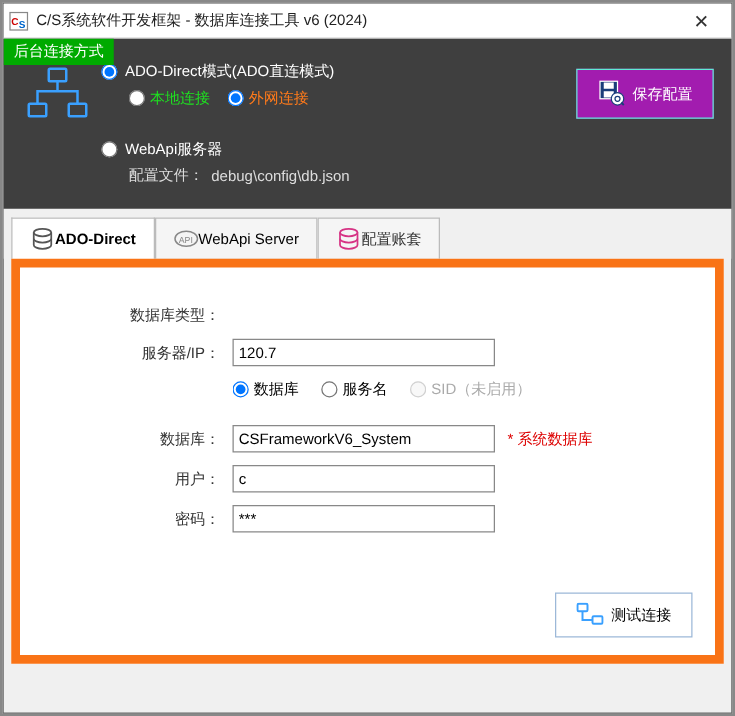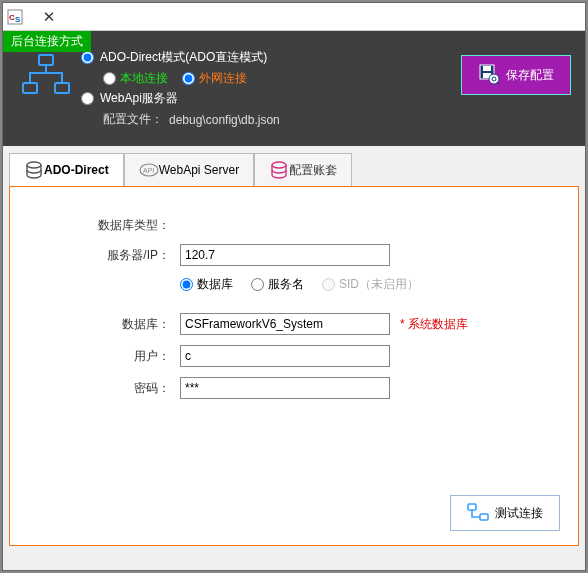--- a/index.html
+++ b/index.html
@@ -9,35 +9,35 @@
   .titlebar .icon { width: 16px; height: 16px; margin-right: 6px; display:flex; align-items:center; justify-content:center; }
   .titlebar .title { flex: 1; font-size: 12px; color: #222; }
   .titlebar .close { width: 40px; height: 100%; display: flex; align-items: center; justify-content: center; font-size: 15px; color: #333; cursor: pointer; }
 
   .connmode-section { background: #3f3f3f; padding: 8px 8px 14px 8px; position: relative; }
   .badge { position: absolute; top: 0; left: 0; background: #0a0; color: #fff; padding: 2px 8px; font-size: 12px; }
   .connmode-inner { display: flex; align-items: flex-start; padding-top: 10px; }
   .net-icon { width: 70px; display:flex; align-items:center; justify-content:center; padding-top:4px; }
   .radio-block { flex: 1; color: #fff; }
   .radio-row { margin-bottom: 4px; display:flex; align-items:center; gap:6px; }
-  .sub-row { padding-left: 22px; display: flex; gap: 14px; align-items:center; margin-bottom:3px; }
+  .sub-row { padding-left: 22px; display: flex; gap: 14px; align-items:center; margin-bottom:24px; }
   .sub-radio { display:flex; align-items:center; gap:4px; }
   .green { color: #1ee020; }
   .orange { color: #ff7a1a; }
   .gray-on-dark { color: #ddd; }
   .save-btn { width: 110px; height: 40px; background: #a21caf; border: 1px solid #5eead4; color: #fff; display:flex; align-items:center; justify-content:center; gap:6px; cursor:pointer; margin-right:6px; margin-top:6px;}
 
   .tabs { display:flex; align-items:stretch; padding: 6px 6px 0 6px; background:#f0f0f0; }
   .tab { display:flex; align-items:center; gap:0; padding:6px 14px; border:1px solid #bbb; background:#f5f5f5; cursor:pointer; position:relative; top:1px; }
   .tab.active { background:#fff; border-bottom:1px solid #fff; font-weight:bold; }
   .tab .tab-icon { width:20px; height:20px; display:flex; align-items:center; justify-content:center; }
   .tab.pink .tab-icon svg path, .tab.pink .tab-icon svg rect, .tab.pink .tab-icon svg circle { stroke:#d63384; }
   .tab.pink span { color:#333; }
 
-  .form-panel { margin:0 6px 6px 6px; background:#fff; border:1px solid #f97316; height: 360px; padding: 30px 20px 12px 20px; position:relative; }
+  .form-panel { margin:0 6px 6px 6px; background:#fff; border:7px solid #f97316; height: 324px; padding: 30px 20px 12px 20px; position:relative; }
   .form-row { display:flex; align-items:center; margin-bottom:10px; }
   .form-label { width: 150px; text-align:right; padding-right:10px; color:#333; }
   .form-ctl { width: 210px; }
   .form-ctl input, .form-ctl select { width:100%; height:22px; border:1px solid #888; padding:0 4px; font-size:12px; background:#fff; }
   .form-note { margin-left:10px; color:#d00; font-size:12px; }
   .radio-options { display:flex; gap:18px; align-items:center; }
   .radio-opt { display:flex; align-items:center; gap:4px; }
   .disabled { color:#aaa; }
   input[type=radio] { margin:0; }
 
@@ -49,20 +49,21 @@
 <div class="window">
 
   <div class="titlebar">
     <span class="icon">
       <svg width="16" height="16" viewBox="0 0 16 16">
           <rect x="1" y="1" width="14" height="14" fill="#fff" stroke="#888"></rect>
           <text x="2" y="11" font-size="8" fill="#c00" font-weight="bold">C</text>
           <text x="8" y="13" font-size="8" fill="#06c" font-weight="bold">S</text>
         </svg>
     </span>
+    <span class="title">C/S系统软件开发框架 - 数据库连接工具 v6 (2024)</span>
     <div class="close">✕</div>
   </div>
 
   <div class="connmode-section">
     <div class="badge">后台连接方式</div>
     <div class="connmode-inner">
       <div class="net-icon">
         <svg width="54" height="44" viewBox="0 0 54 44">
           <rect x="20" y="2" width="14" height="10" rx="1" fill="none" stroke="#3aa0ff" stroke-width="2"></rect>
           <rect x="4" y="30" width="14" height="10" rx="1" fill="none" stroke="#3aa0ff" stroke-width="2"></rect>

